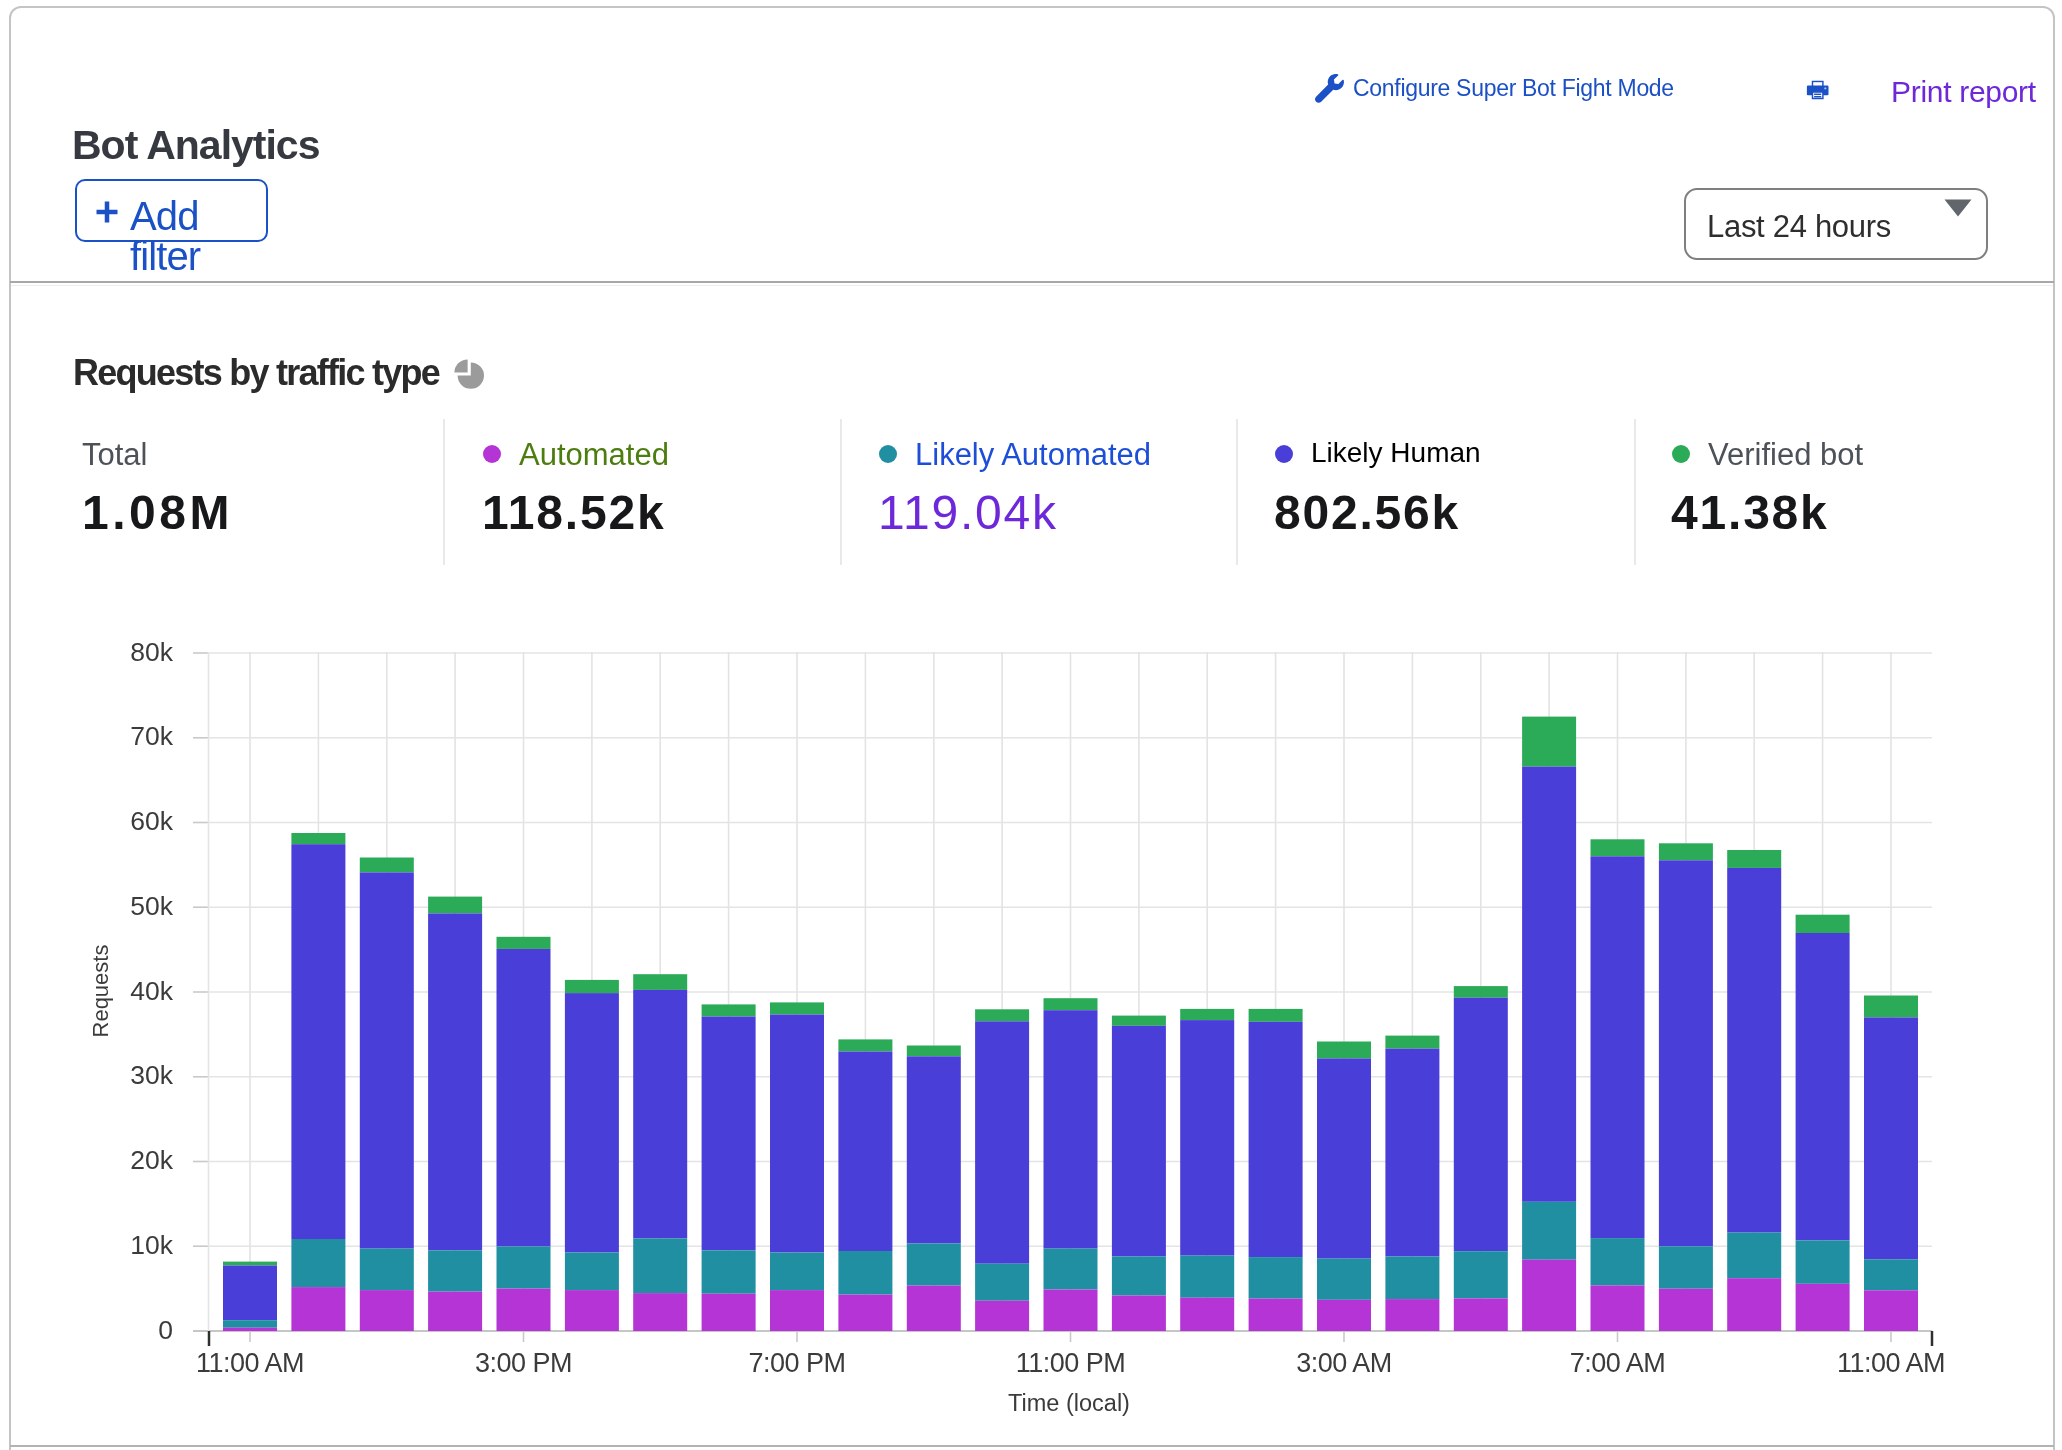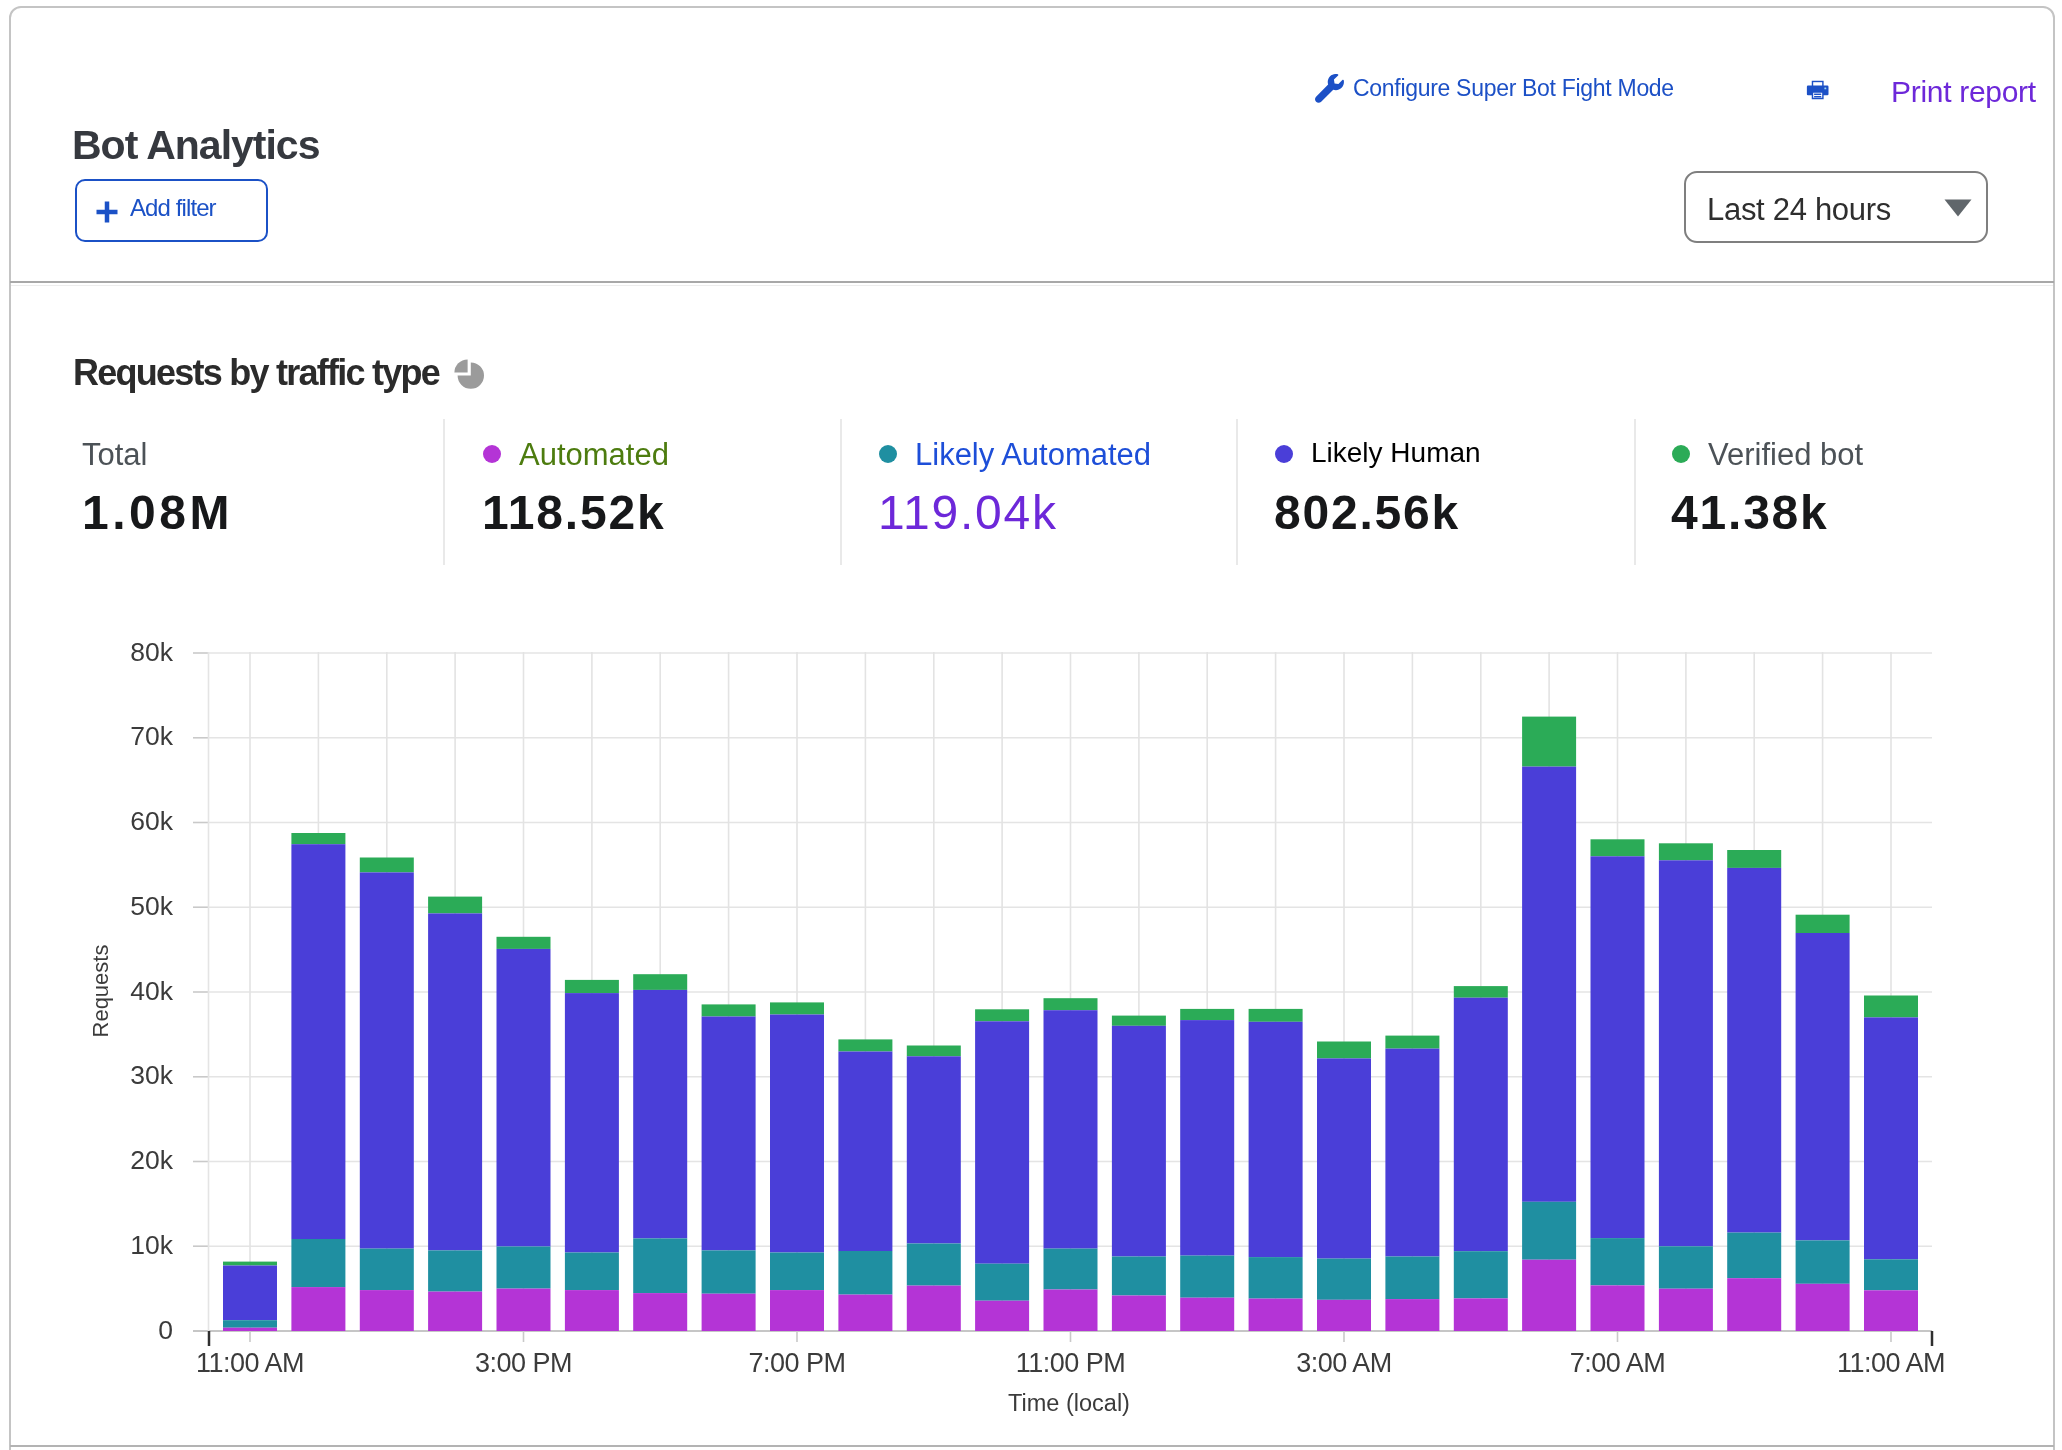--- a/index.html
+++ b/index.html
@@ -29,24 +29,24 @@
       <rect x="8.9" y="15.2" width="5.7" height="1.15"></rect>
     </g>
     <rect x="17.1" y="8.3" width="1.5" height="1.5" rx="0.3" fill="#9bd7f0"></rect>
   </svg>
 <div class="abs" style="left:1843px;top:77px;font-size:30px;color:#6d28d9;letter-spacing:-0.3px;line-height:1;margin-left:48px;">Print report</div>
 
 <div class="abs" style="left:75px;top:179px;width:193px;height:63px;border:2.5px solid #1b51c6;border-radius:10px;">
 <svg width="22" height="22" viewBox="0 0 22 22" style="position:absolute;left:19px;top:20px;">
       <path stroke="#1b51c6" stroke-width="4.5" d="M11 0.5v21M0.5 11h21"></path>
     </svg>
-<div class="abs" style="left:53px;top:15px;font-size:24px;color:#1b51c6;letter-spacing:-0.9px;line-height:1;">Add filter</div>
+<div class="abs" style="left:53px;top:15px;font-size:40px;color:#1b51c6;letter-spacing:-0.9px;line-height:1;">Add filter</div>
 </div>
 
-<div class="abs" style="left:1684px;top:171px;width:304px;height:72px;border:2px solid #7f7f7f;border-radius:13px;">
+<div class="abs" style="left:1684px;top:188px;width:304px;height:72px;border:2px solid #7f7f7f;border-radius:13px;">
 <div class="abs" style="left:21px;top:21px;font-size:31px;color:#2e2e2e;letter-spacing:-0.3px;line-height:1;">Last 24 hours</div>
 </div>
 <svg width="28" height="18" viewBox="0 0 28 18" style="position:absolute;left:1944px;top:199px;">
     <path fill="#60666b" d="M0.5 0.5h27L14 17.5Z"></path>
   </svg>
 
 <div class="abs" style="left:73px;top:355px;font-size:36px;font-weight:bold;color:#2b2b2b;letter-spacing:-1.75px;line-height:1;">Requests by traffic type</div>
 <svg width="30" height="30" viewBox="0 0 30 30" style="position:absolute;left:454px;top:359px;">
     <path fill="#9b9b9b" d="M16.8 3.4 A 13.2 13.2 0 1 1 3.6 16.6 L 16.8 16.6 Z"></path>
     <path fill="#9b9b9b" d="M13.6 0.4 A 13.2 13.2 0 0 0 0.4 13.6 L 13.6 13.6 Z"></path>

